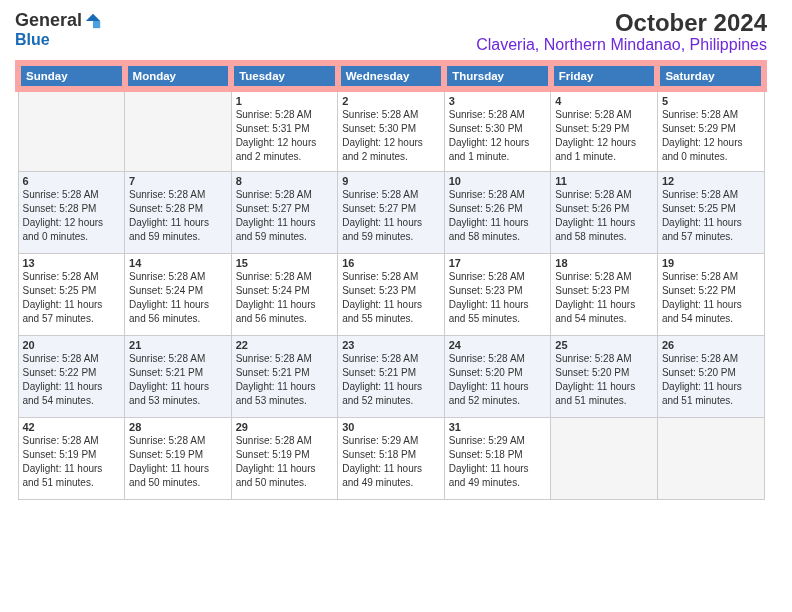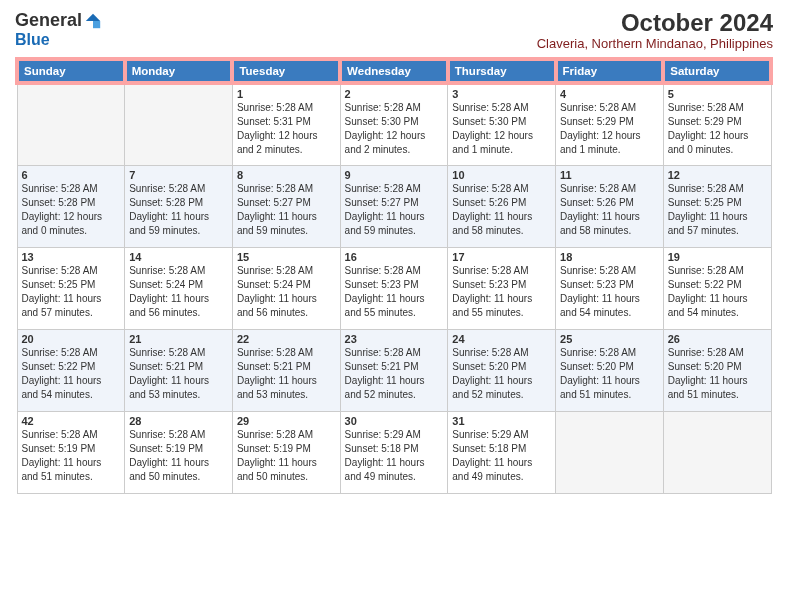--- a/index.html
+++ b/index.html
@@ -6,21 +6,21 @@
     body {
       font-family: Arial, sans-serif;
       background: #fff;
       width: 792px;
       height: 612px;
       overflow: hidden;
     }
     .page {
       width: 792px;
       height: 612px;
-      padding: 10px 19px 10px 15px;
+      padding: 10px 25px 10px 15px;
       background: #fff;
     }
     .header {
       display: flex;
       justify-content: space-between;
       align-items: flex-start;
       margin-bottom: 6px;
     }
     .logo {
       display: flex;
@@ -49,36 +49,36 @@
     .title-block {
       text-align: right;
     }
     .month-title {
       font-size: 24px;
       font-weight: bold;
       color: #333;
       line-height: 1.1;
     }
     .subtitle {
-      font-size: 13px;
-      color: #7f1d1d;
+      font-size: 16px;
+      color: #6d28d9;
     }
     .calendar {
       width: 100%;
       border-collapse: collapse;
       table-layout: fixed;
     }
     .calendar th {
       background-color: #3a7bbf;
       color: #fff;
       text-align: left;
       padding: 4px 5px;
       font-size: 11.5px;
       font-weight: bold;
-      border: 4px solid #fca5a5;
+      border: 6px solid #fca5a5;
     }
     .calendar td {
       border: 1px solid #ccc;
       vertical-align: top;
       padding: 3px 4px;
       font-size: 9.5px;
       color: #333;
       background: #fff;
       height: 82px;
     }

